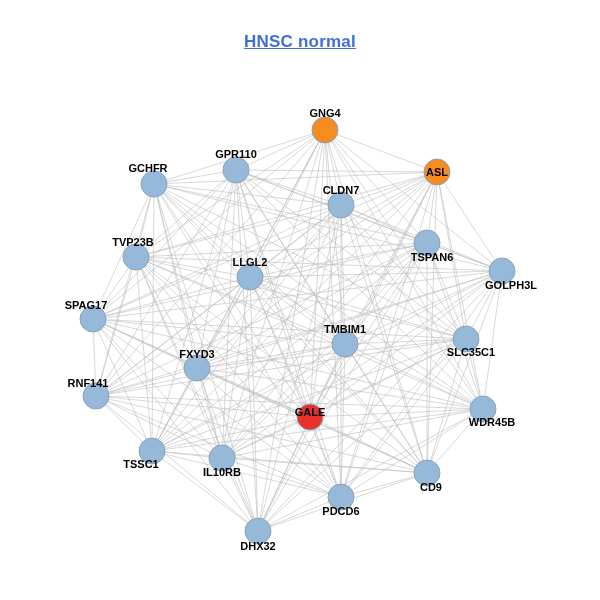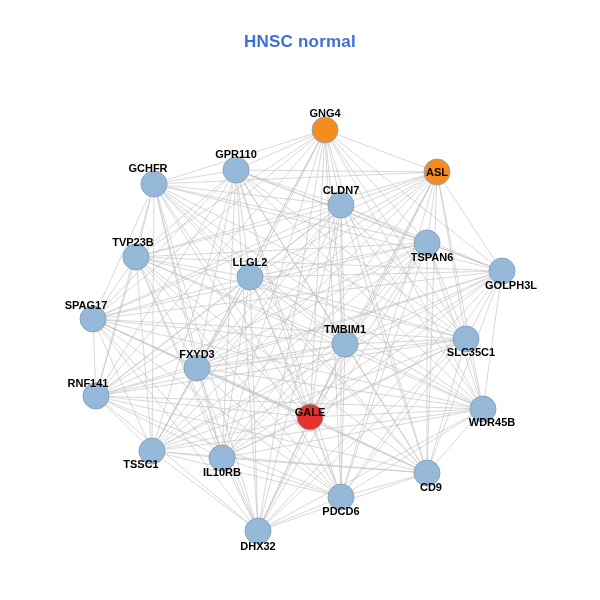--- a/index.html
+++ b/index.html
@@ -17,20 +17,21 @@
   }
   .figure-title {
     position: absolute;
     top: 32px;
     left: 0;
     width: 100%;
     text-align: center;
     font-size: 17px;
     font-weight: bold;
     letter-spacing: 0.2px;
+    text-decoration: underline;
   }
   svg.network {
     position: absolute;
     top: 0;
     left: 0;
   }
   .node-label {
     font-family: "Liberation Sans", sans-serif;
     font-size: 11px;
     font-weight: bold;

